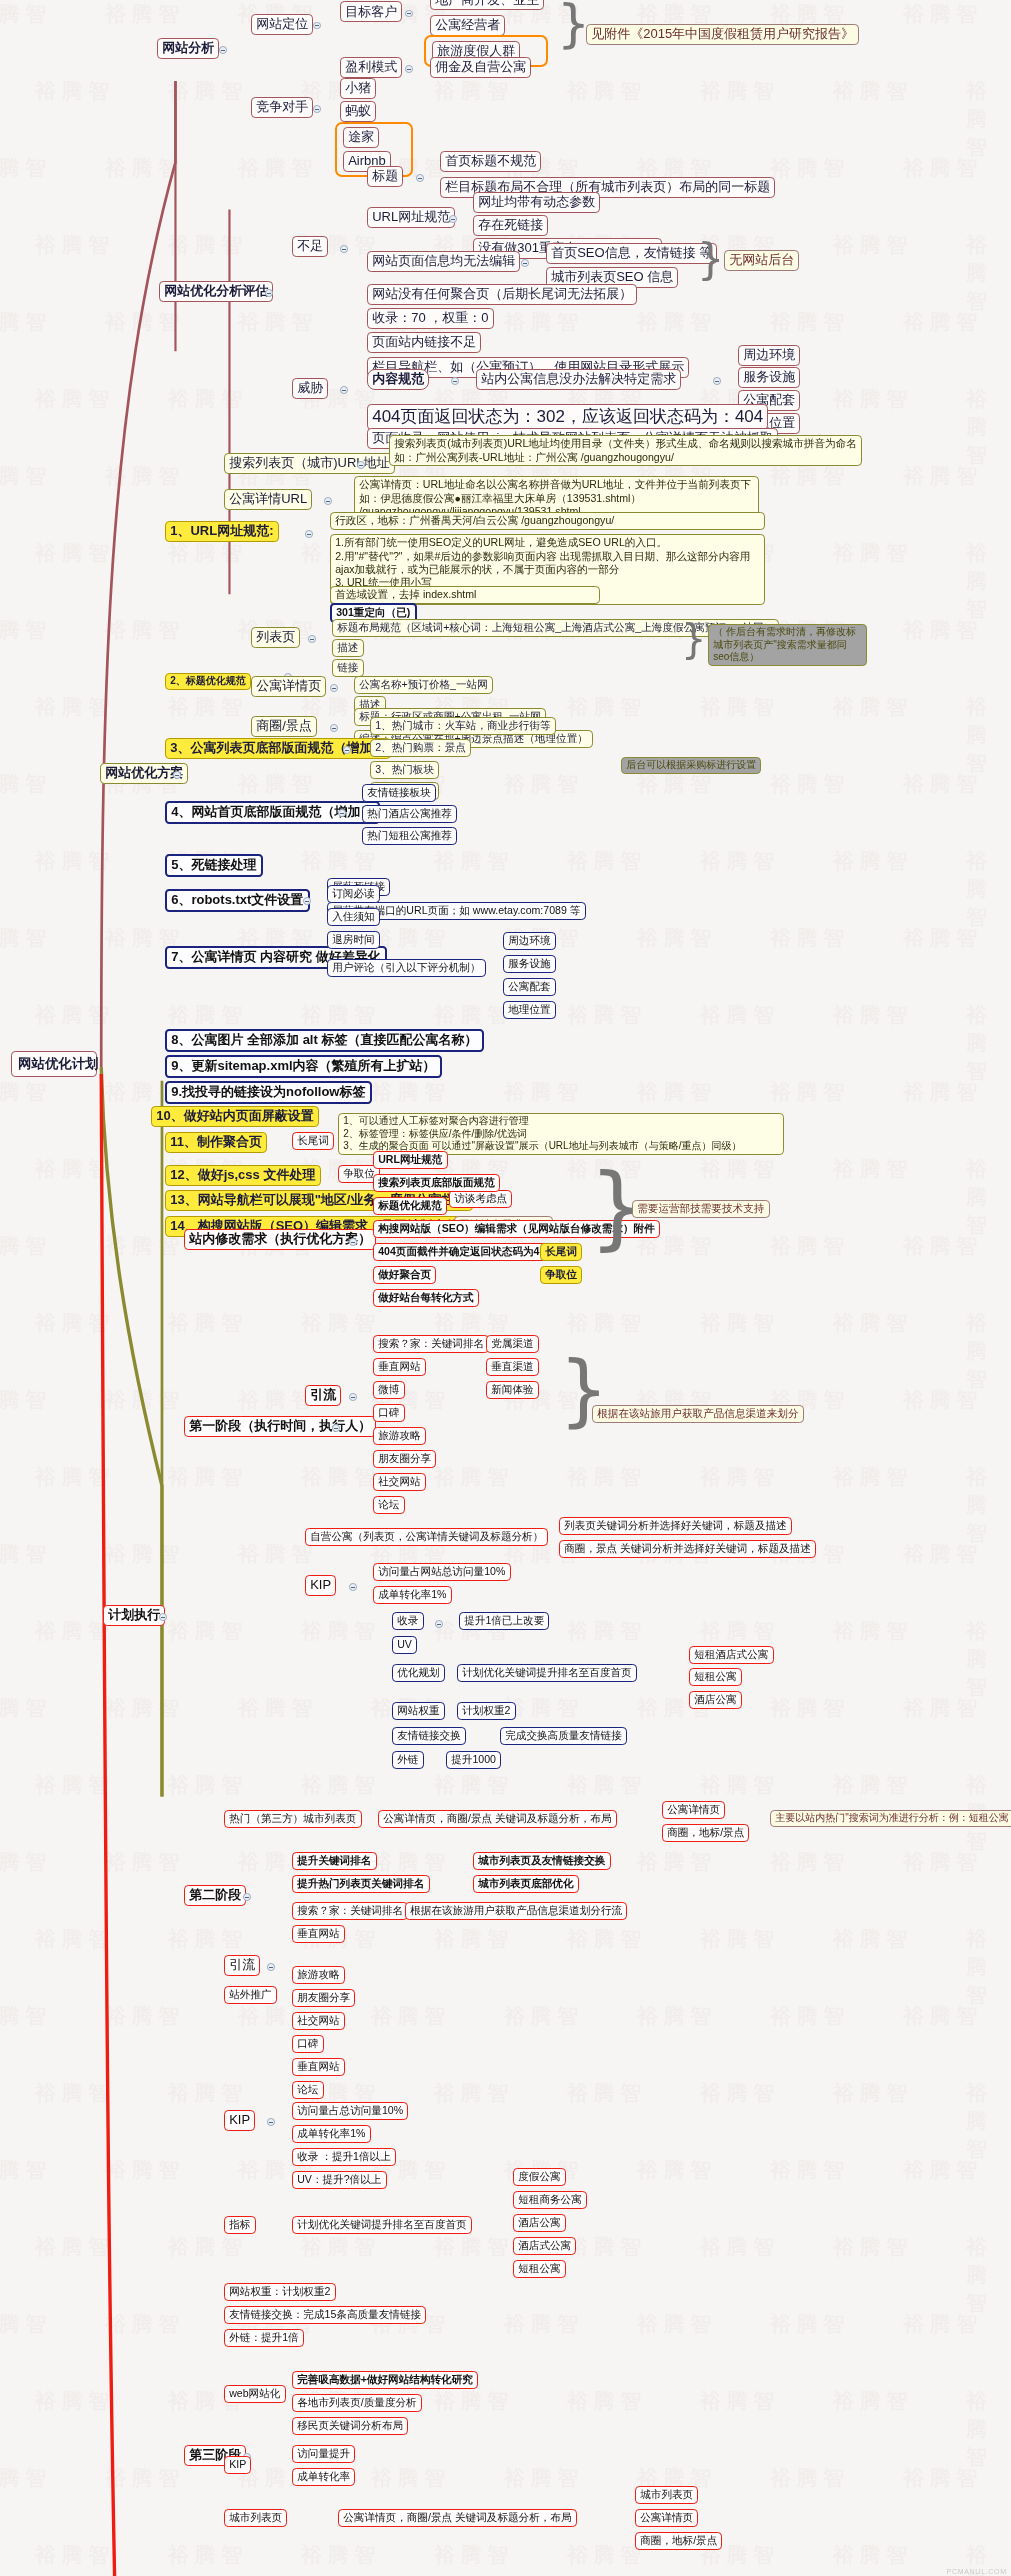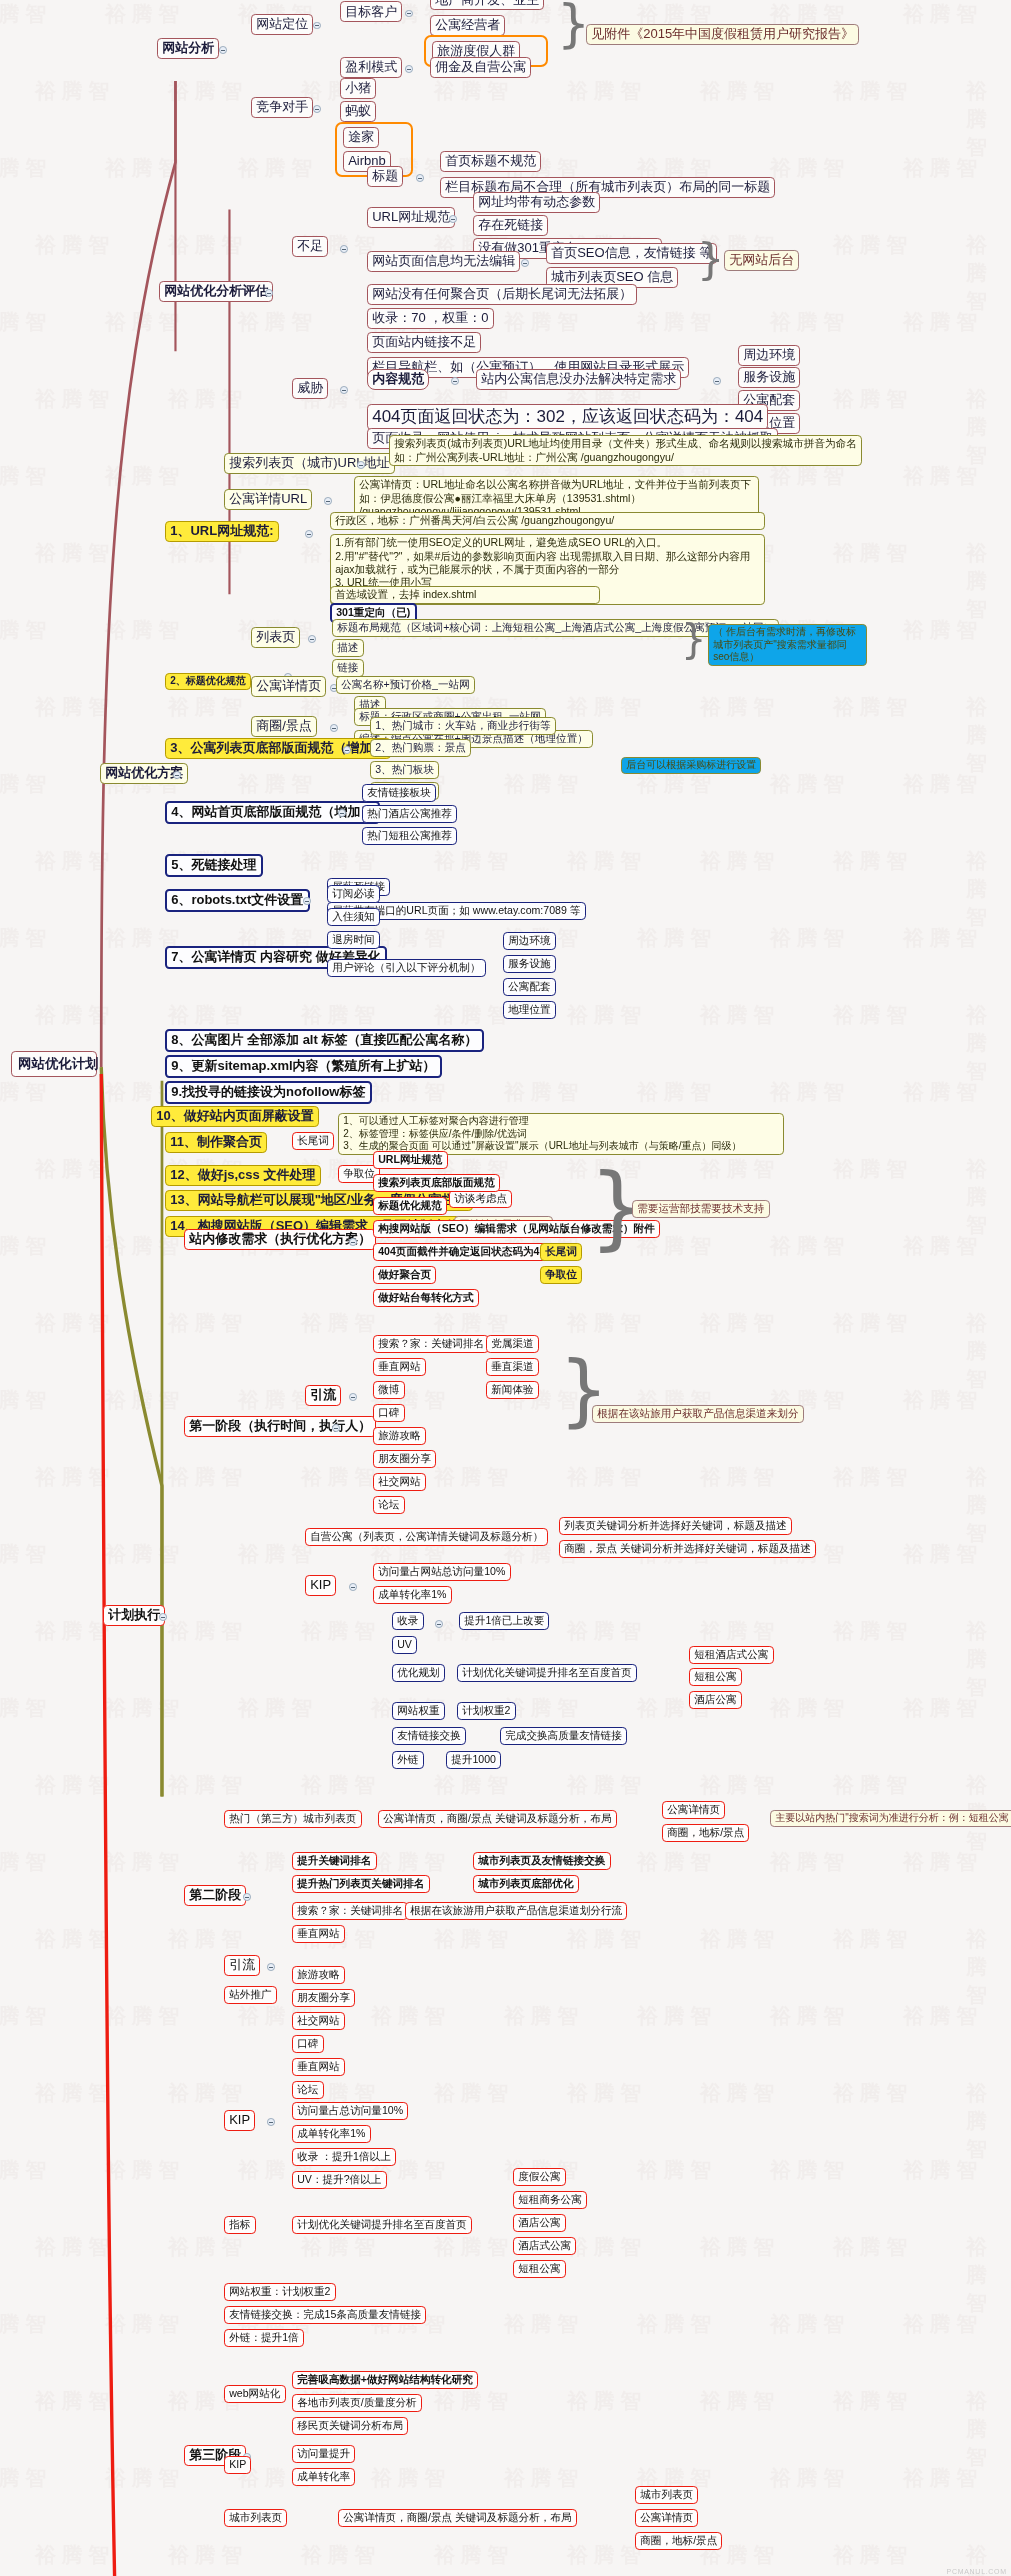--- a/index.html
+++ b/index.html
@@ -15,21 +15,21 @@
   .node.root{border-color:#a4555c;background:#fdfcfb;font-weight:bold;font-size:8.4px;padding:3.5px 6.3px;}
   .node.lvl1{font-weight:bold;}
   .node.olive{border-color:#8a8a30;background:#fefee8;}
   .node.olivetxt{border-color:#8a8a30;background:#fefde6;color:#2b2b0b;white-space:pre-line;}
   .node.yellow{border-color:#b59b00;background:#ffeb3b;font-weight:bold;}
   .node.navy{border-color:#1a237e;background:#fdfdff;color:#111;border-width:2.1px;font-weight:bold;}
   .node.red{border-color:#ee1c11;background:#fffdfd;color:#111;}
   .node.redbold{border-color:#ee1c11;background:#fffdfd;color:#111;border-width:1.8px;font-weight:bold;}
   .node.orangebox{border-color:#ff8a00;background:transparent;border-width:2.8px;border-radius:7px;}
   .node.note{border-color:#9e7b7b;background:#fcfbe3;color:#6b2d2d;}
-  .node.grp{border-color:#8a8a30;background:#0ea5e9;color:#4a4a10;}
+  .node.grp{border-color:#8a8a30;background:#a3a3a3;color:#4a4a10;}
   .node.multi{white-space:pre-line;}
   svg.links{position:absolute;left:0;top:0;width:1011px;height:2576px;pointer-events:none;}
   .toggle{position:absolute;width:7.7px;height:7.7px;border-radius:50%;
     background:#e8eef7;border:0.7px solid #9ab;box-sizing:border-box;}
   .toggle::after{content:"";position:absolute;left:1.4px;top:2.8px;width:3.5px;height:0.7px;background:#567;}
   .brace{position:absolute;color:#777;font-size:28px;line-height:1;font-family:"DejaVu Sans",sans-serif;}
   #footer{position:absolute;right:4.2px;bottom:1.4px;font-size:7px;color:#c9c9c9;letter-spacing:0.7px;}
 </style>
 </head>
 <body>
@@ -425,21 +425,21 @@
   <div class="node olive" style="left: 332px; top: 659px; font-size: 10.6px;">链接</div>
   <div class="brace" style="left: 681px; top: 619px; font-size: 40px;">}</div>
   <div class="node grp multi" style="left: 708px; top: 624px; width: 159px; font-size: 10px;">（ 作后台有需求时清，再修改标
 城市列表页产"搜索需求量都同 seo信息）</div>
 
   <div class="node yellow" style="left: 165px; top: 673px; font-size: 10px; text-align: center;">2、标题优化规范</div>
   <div class="toggle" style="left: 284px; top: 673px; font-size: 18px;"></div>
 
   <div class="node olive" style="left: 251px; top: 676px; font-size: 13px;">公寓详情页</div>
   <div class="toggle" style="left: 330px; top: 684px; font-size: 18px;"></div>
-  <div class="node olive" style="left: 336px; top: 676px; font-size: 10.6px;">公寓名称+预订价格_一站网</div>
+  <div class="node olive" style="left: 354px; top: 676px; font-size: 10.6px;">公寓名称+预订价格_一站网</div>
   <div class="node olive" style="left: 354px; top: 696px; font-size: 10.6px;">描述</div>
 
   <div class="node olive" style="left: 251px; top: 716px; font-size: 13px;">商圈/景点</div>
   <div class="toggle" style="left: 330px; top: 724px; font-size: 18px;"></div>
   <div class="node olive" style="left: 354px; top: 708px; font-size: 10.6px;">标题：行政区或商圈+公寓出租_一站网</div>
   <div class="node olive" style="left: 354px; top: 730px; font-size: 10.6px;">编述：编点公寓在那+周边景点描述（地理位置）</div>
 
   <div class="node yellow" style="left: 165px; top: 738px; font-size: 13px;">3、公寓列表页底部版面规范（增加）</div>
   <div class="toggle" style="left: 343px; top: 746px; font-size: 18px;"></div>
   <div class="node olive" style="left: 370px; top: 717px; font-size: 10.6px;">1、热门城市：火车站，商业步行街等</div>

